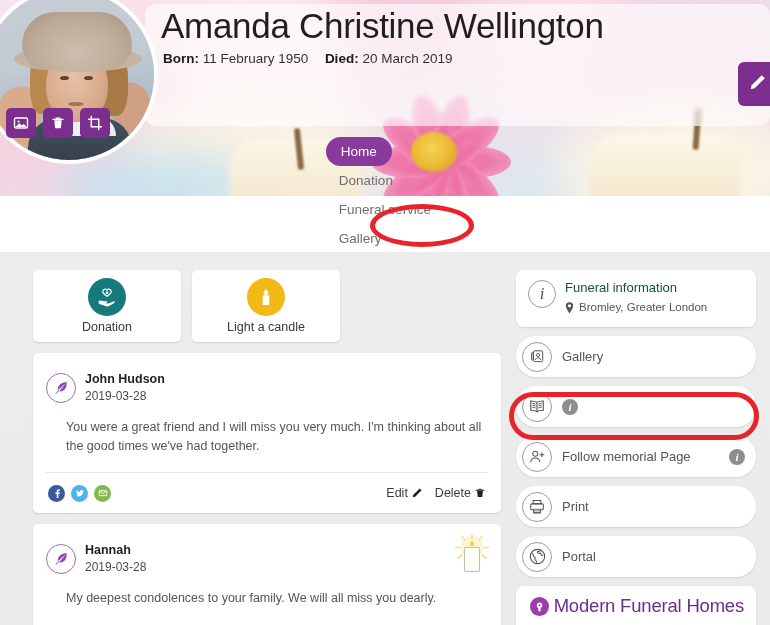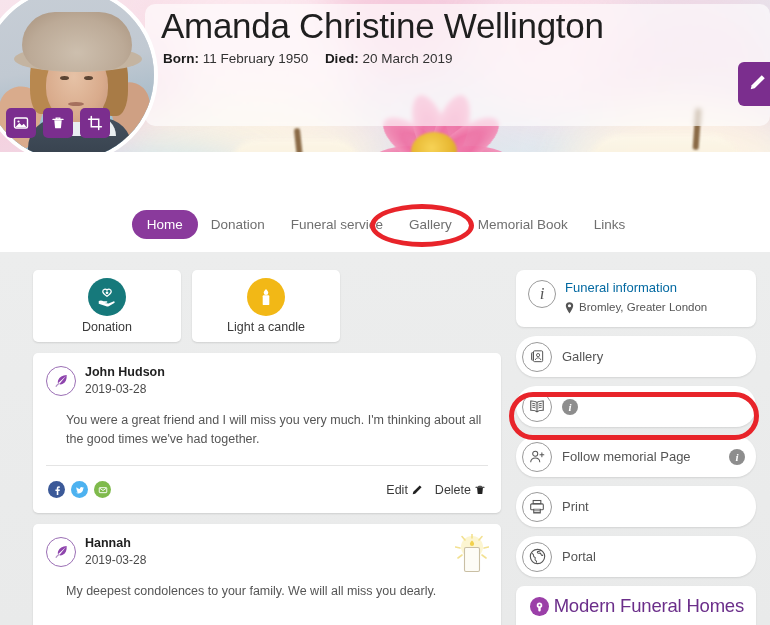--- a/index.html
+++ b/index.html
@@ -8,21 +8,21 @@
     font-family: "Liberation Sans", sans-serif;
     background: #ffffff;
     overflow: hidden;
   }
 
   #root { position: relative; width: 770px; height: 625px; }
 
   
   .banner {
     position: relative;
-    width: 770px; height: 152px;
+    width: 770px; height: 196px;
     overflow: hidden;
     background: linear-gradient(160deg,#f7e4ec 0%, #f9dfe8 18%, #f4d2e0 32%, #efd9e6 48%, #e9e1ea 62%, #dfe7ee 78%, #cfe3ee 100%);
   }
   .banner-blobs { position: absolute; inset: 0; }
   .blob { position: absolute; border-radius: 50%; filter: blur(22px); }
   .b1 { left: 170px; top: -40px; width: 200px; height: 170px; background: #fce9ef; opacity: .95; }
   .b2 { left: 330px; top: -55px; width: 150px; height: 130px; background: #f6c9dc; opacity: .75; }
   .b3 { left: 470px; top: -30px; width: 170px; height: 150px; background: #fbdfe9; opacity: .9; }
   .b4 { left: 600px; top: 0px; width: 200px; height: 180px; background: #f4cfe0; opacity: .7; }
   .b5 { left: 120px; top: 95px; width: 260px; height: 130px; background: #fbf3e3; opacity: .95; }
@@ -124,21 +124,21 @@
     cursor: pointer; z-index: 5;
   }
 
   
   .nav-bar {
     position: absolute; left: 0; top: 196px; width: 770px; height: 56px;
     background: #ffffff;
     display: flex; align-items: center; justify-content: center;
     gap: 0px;
   }
-  .nav-list { display: flex; align-items: flex-start; }
+  .nav-list { display: flex; align-items: flex-start; flex-direction: column; }
   .nav-item {
     font-size: 13.5px; color: #6f6f6f; padding: 7px 13px;
     cursor: pointer; white-space: nowrap;
   }
   .nav-item.active {
     background: #8A3A9C; color: #ffffff; border-radius: 16px;
     padding: 7px 15px; font-size: 13.5px;
   }
 
   
@@ -169,38 +169,38 @@
   .action-icon { width: 38px; height: 38px; border-radius: 50%; display:flex; align-items:center; justify-content:center; }
   .ic-donation { background: #16797B; }
   .ic-candle { background: #F2B816; }
   .ic-greeting { background: #8E44AD; }
   .action-label { font-size: 12.5px; color: #3a3a3a; }
 
   
   .msg-card {
     margin-top: 11px; background: #fff; border-radius: 5px;
     box-shadow: 0 1px 2px rgba(0,0,0,.12);
-    padding: 11px 13px 0 13px; position: relative;
+    padding: 18px 13px 0 13px; position: relative;
   }
   .msg-head { display: flex; align-items: center; gap: 9px; }
   .msg-avatar {
     width: 30px; height: 30px; border-radius: 50%;
     border: 1.5px solid #9b6fb5; background: #fff;
     display:flex; align-items:center; justify-content:center;
   }
   .msg-meta { line-height: 1.35; }
   .msg-author { font-size: 12.5px; font-weight: 700; color: #1f1f1f; }
   .msg-date { font-size: 12px; color: #4a4a4a; }
   .msg-body {
     font-size: 12.5px; color: #555; line-height: 1.55;
     margin: 14px 2px 0 20px; min-height: 44px;
   }
   .msg-foot {
     margin-top: 10px; border-top: 1px solid #e4e4e4;
-    height: 48px; display: flex; align-items: center; justify-content: space-between;
+    height: 41px; display: flex; align-items: center; justify-content: space-between;
     padding: 0 2px;
   }
   .soc-group { display: flex; gap: 6px; }
   .soc {
     width: 17px; height: 17px; border-radius: 50%;
     display:flex; align-items:center; justify-content:center; cursor:pointer;
   }
   .soc-fb { background: #3b5998; }
   .soc-tw { background: #4db2f0; }
   .soc-ml { background: #7fba4c; }
@@ -213,21 +213,21 @@
   .side-card {
     background: #fff; border-radius: 20px; box-shadow: 0 1px 2px rgba(0,0,0,.10);
     margin-bottom: 9px; cursor: pointer;
   }
   .funeral-card { border-radius: 8px; padding: 10px 12px 11px 12px; display:flex; gap: 9px; cursor: default; }
   .fc-icon {
     width: 28px; height: 28px; border-radius: 50%; border: 1.5px solid #9a9a9a;
     display:flex; align-items:center; justify-content:center; flex: 0 0 auto;
     font-family: "Liberation Serif", serif; font-style: italic; font-size: 17px; color: #555;
   }
-  .fc-title { font-size: 13px; color: #0369a1; margin-bottom: 4px; }
+  .fc-title { font-size: 13px; color: #14532d; margin-bottom: 4px; }
   .fc-line { font-size: 11.5px; color: #555; display:flex; align-items:center; gap: 5px; line-height: 1.5; }
 
   .side-item { height: 41px; display: flex; align-items: center; padding: 0 11px 0 6px; gap: 10px; }
   .si-icon {
     width: 30px; height: 30px; border-radius: 50%; border: 1.5px solid #9a9a9a;
     display:flex; align-items:center; justify-content:center; flex: 0 0 auto;
   }
   .si-label { font-size: 13px; color: #555; flex: 1; }
   .si-info {
     width: 16px; height: 16px; border-radius: 50%; background: #8d8d8d; color: #fff;

